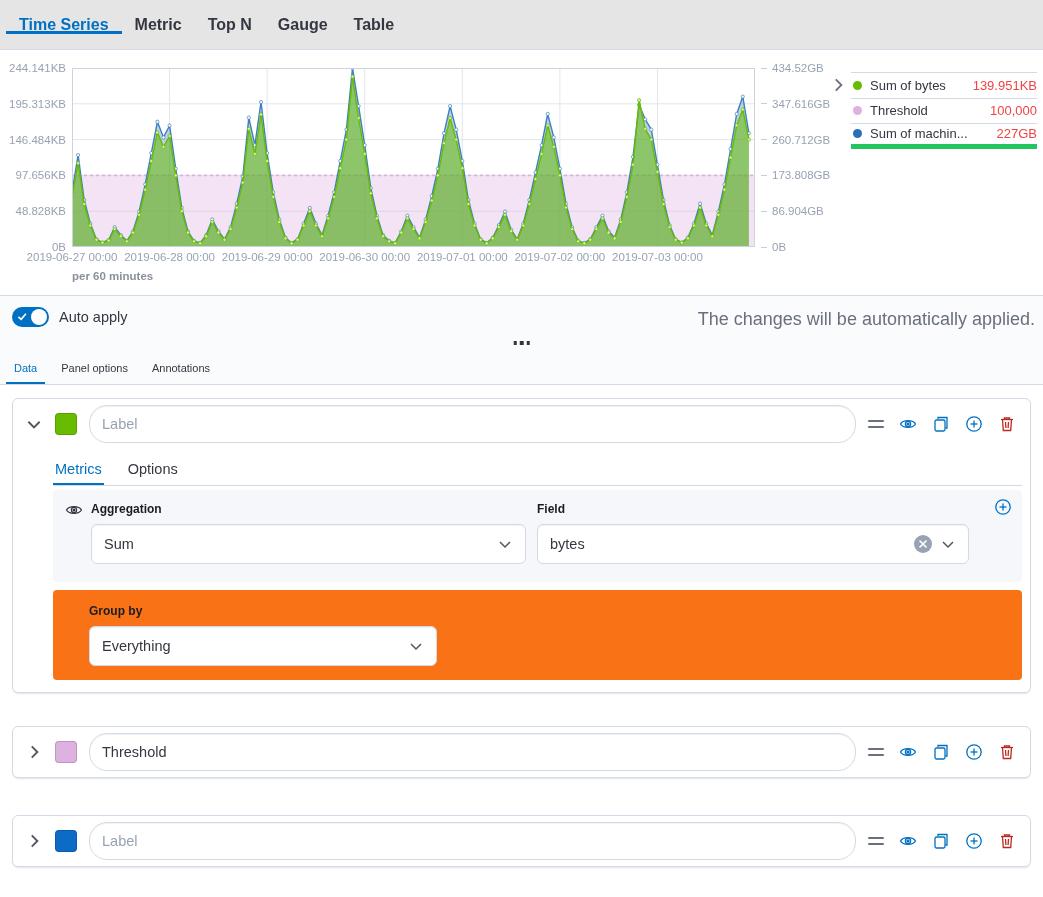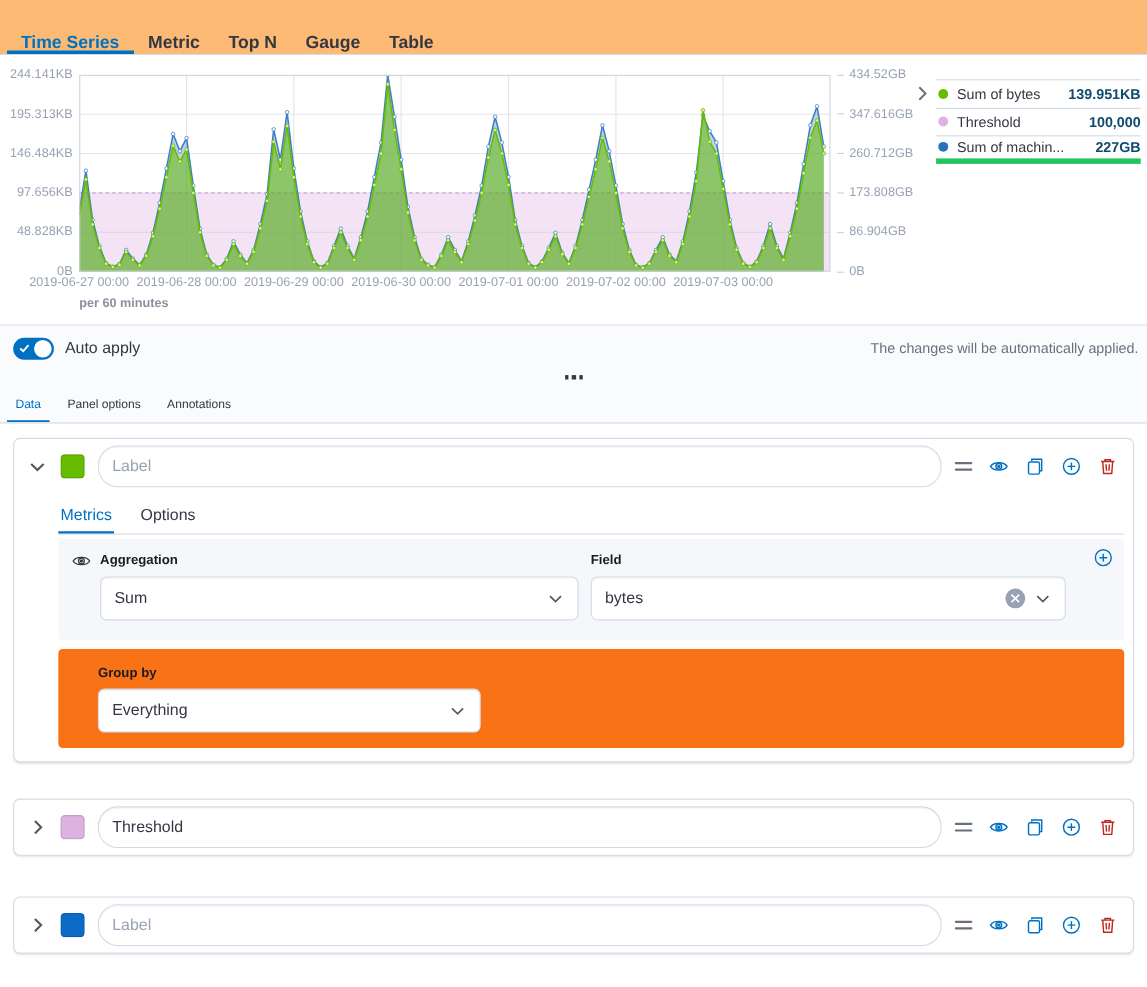--- a/index.html
+++ b/index.html
@@ -1,19 +1,19 @@
 <!DOCTYPE html>
 <html><head>
 <meta charset="utf-8">
 <style>
   * { box-sizing: border-box; margin: 0; padding: 0; }
   html,body { width:1043px; height:897px; background:#fff; font-family:"Liberation Sans",sans-serif; color:#343741; overflow:hidden; }
 
   
-  .topnav { height:50px; border-bottom:1px solid #D3DAE6; display:flex; align-items:flex-end; padding:0 6px; background:#fdba74; }
+  .topnav { height:50px; border-bottom:1px solid #D3DAE6; display:flex; align-items:center; padding:0 6px; background:#e5e5e5; }
   .toptab { display:flex; align-items:center; padding:0 13px; font-size:16px; font-weight:600; color:#343741; cursor:pointer; position:relative; }
   .toptab.active { color:#0071C2; box-shadow: inset 0 -3px 0 #0071C2; }
 
   
   .chart-section { height:246px; border-bottom:1px solid #D3DAE6; padding-top:18px; display:flex; background:#fff; }
   .yaxis { position:relative; width:72px; height:179px; flex:none; font-size:11.5px; color:#98A2B3; }
   .yaxis span { position:absolute; transform:translateY(-50%); white-space:nowrap; display:flex; align-items:center; }
   .yaxis.left span { right:6px; }
   .yaxis.right span { left:6px; }
   .yaxis.right span i { display:inline-block; width:6px; height:1px; background:#C9CFD8; margin-right:5px; }
@@ -23,30 +23,30 @@
   .xlabels span { position:absolute; transform:translateX(-50%); white-space:nowrap; }
   .xaxis-title { text-align:left; font-size:11.5px; font-weight:700; color:#8A919E; margin-top:3px; }
 
   .legend-wrap { flex:1; display:flex; padding-top:4px; }
   .legend-toggle { width:22px; height:22px; border:none; background:none; cursor:pointer; margin-top:2px; color:#69707D; flex:none; padding:2px; }
   .legend { width:186px; margin-left:2px; }
   .legend-row { display:flex; align-items:center; height:25.5px; border-top:1px solid #D3DAE6; font-size:13px; cursor:pointer; }
   .legend-row:last-child { border-bottom:5px solid #22c55e; }
   .legend-dot { width:9px; height:9px; border-radius:50%; margin:0 8px 0 2px; flex:none; }
   .legend-label { flex:1; color:#343741; white-space:nowrap; overflow:hidden; }
-  .legend-value { font-weight:700; color:#0c4a6e; margin-left:6px; }
+  .legend-value { font-weight:400; color:#ef4444; margin-left:6px; }
 
   
   .controls { height:89px; background:#FAFBFD; position:relative; }
   .autoapply-row { display:flex; align-items:center; padding:11px 12px 0 12px; }
   .switch { position:relative; width:37px; height:20px; border-radius:10px; background:#0071C2; border:none; cursor:pointer; flex:none; }
   .switch .knob { position:absolute; top:2px; right:2px; width:16px; height:16px; border-radius:50%; background:#fff; }
   .switch .check { position:absolute; left:5px; top:4px; width:11px; height:11px; }
   .autoapply-label { margin-left:10px; font-size:14.5px; color:#343741; }
-  .autoapply-helper { position:absolute; right:8px; top:13px; font-size:13px; color:#69707D; }
+  .autoapply-helper { position:absolute; right:8px; top:13px; font-size:18px; color:#69707D; }
   .resize-handle { position:absolute; left:50%; top:41px; transform:translateX(-50%); display:flex; gap:3px; cursor:row-resize; padding:4px; }
   .resize-handle i { width:3.5px; height:3.5px; background:#343741; display:block; }
   .editor-tabs { position:absolute; left:0; right:0; bottom:0; height:33px; border-bottom:1px solid #D3DAE6; display:flex; padding:0 2px; }
   .etab { display:flex; align-items:center; padding:0 8px; margin:0 4px; font-size:11px; font-weight:500; color:#343741; cursor:pointer; }
   .etab.active { color:#0071C2; box-shadow: inset 0 -2px 0 #0071C2; }
 
   
   .series-card { margin:13px 12px 0 12px; background:#fff; border:1px solid #D3DAE6; border-radius:6px; box-shadow:0 2px 2px -1px rgba(152,162,179,0.3); }
   .series-card.gap2 { margin-top:33px; }
   .series-card.gap3 { margin-top:37px; }

